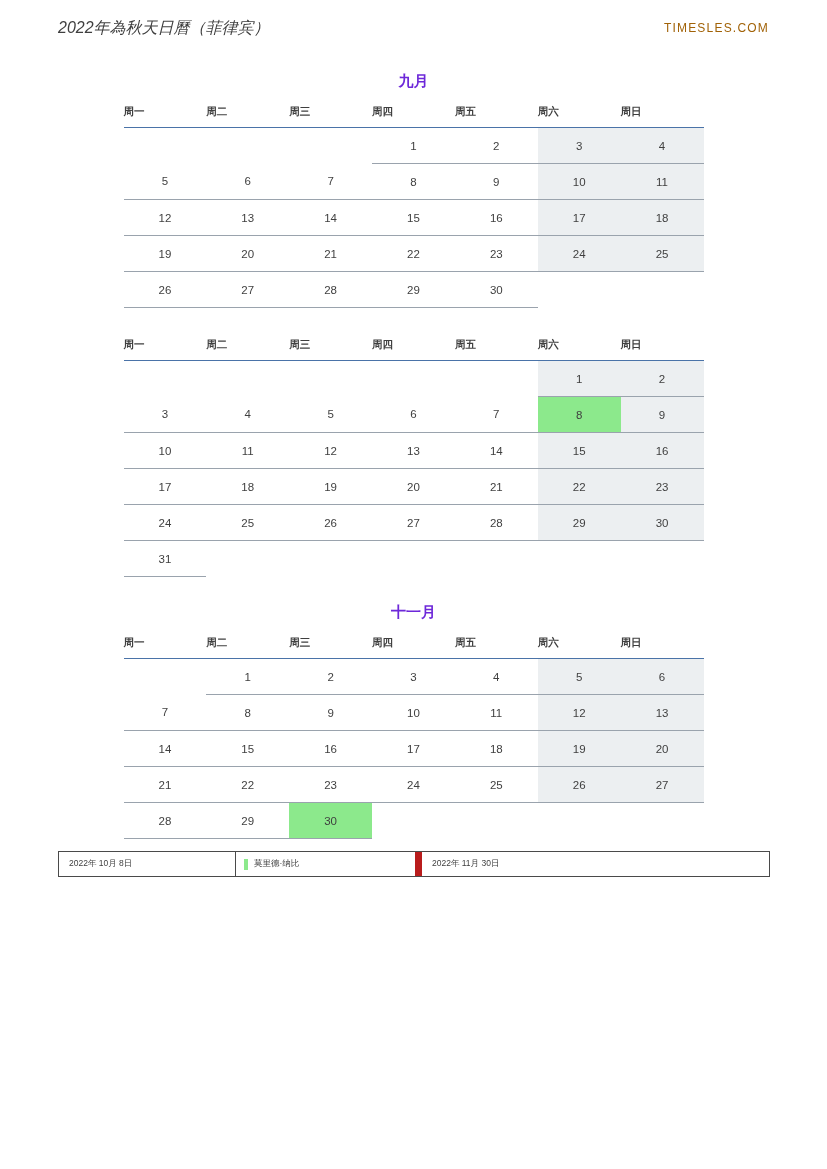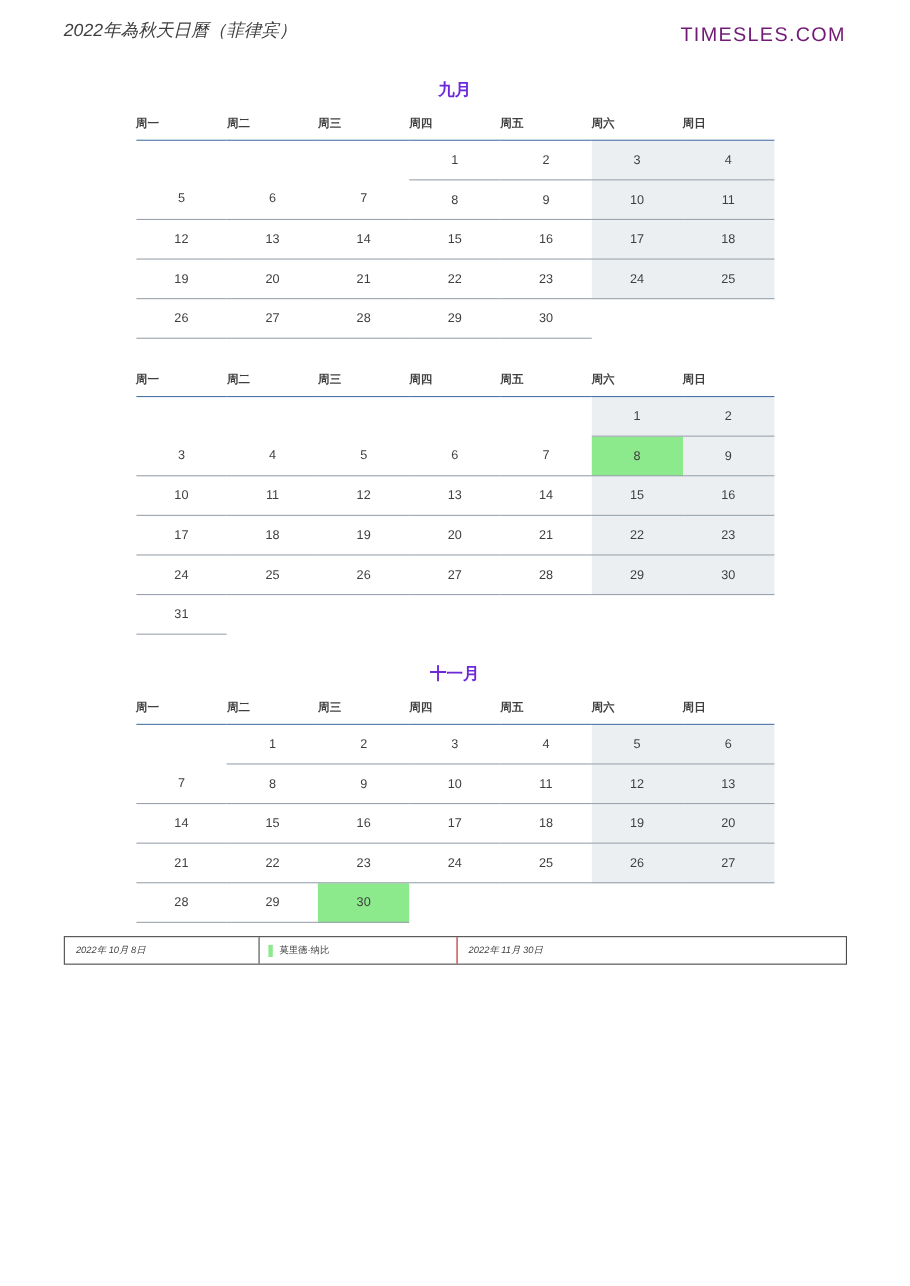--- a/index.html
+++ b/index.html
@@ -30,22 +30,22 @@
   }
   .doc-title {
     font-size: 16px;
     color: #3f3f3f;
     letter-spacing: 0px;
     white-space: nowrap;
     font-family: "Liberation Sans", sans-serif;
     font-style: italic;
   }
   .brand {
-    font-size: 18px;
-    color: #701a75;
+    font-size: 12px;
+    color: #a16207;
     letter-spacing: 1.2px;
     white-space: nowrap;
     padding-top: 3px;
   }
   .month-block {
     margin: 0 auto;
     width: 580px;
   }
   .month-title {
     text-align: center;
@@ -100,21 +100,21 @@
     box-sizing: border-box;
   }
   .legend-cell {
     display: flex;
     align-items: center;
     font-size: 8.5px;
     color: #3f3f3f;
     padding-left: 10px;
     box-sizing: border-box;
   }
-  .legend-date { width: 176px; font-style: italic; }
+  .legend-date { width: 176px; }
   .legend-name {
     width: 180px;
     border-left: 1px solid #4a4a4a;
     padding-left: 0;
   }
   .legend-swatch {
     display: inline-block;
     width: 4px;
     height: 11px;
     background: #8ce98c;
@@ -361,16 +361,16 @@
         </table>
       </div>
     </div>
 
   <div class="legend">
     <div class="legend-cell legend-date">2022年 10月 8日</div>
     <div class="legend-cell legend-name">
       <span class="legend-swatch"></span>
       <span>莫里德·纳比</span>
     </div>
-    <div class="legend-cell legend-date" style="border-left:1px solid #b91c1c;padding-left:10px;">2022年 11月 30日</div>
+    <div class="legend-cell legend-date" style="border-left:7px solid #b91c1c;padding-left:10px;">2022年 11月 30日</div>
   </div>
 
 </div>
 
 </body></html>

